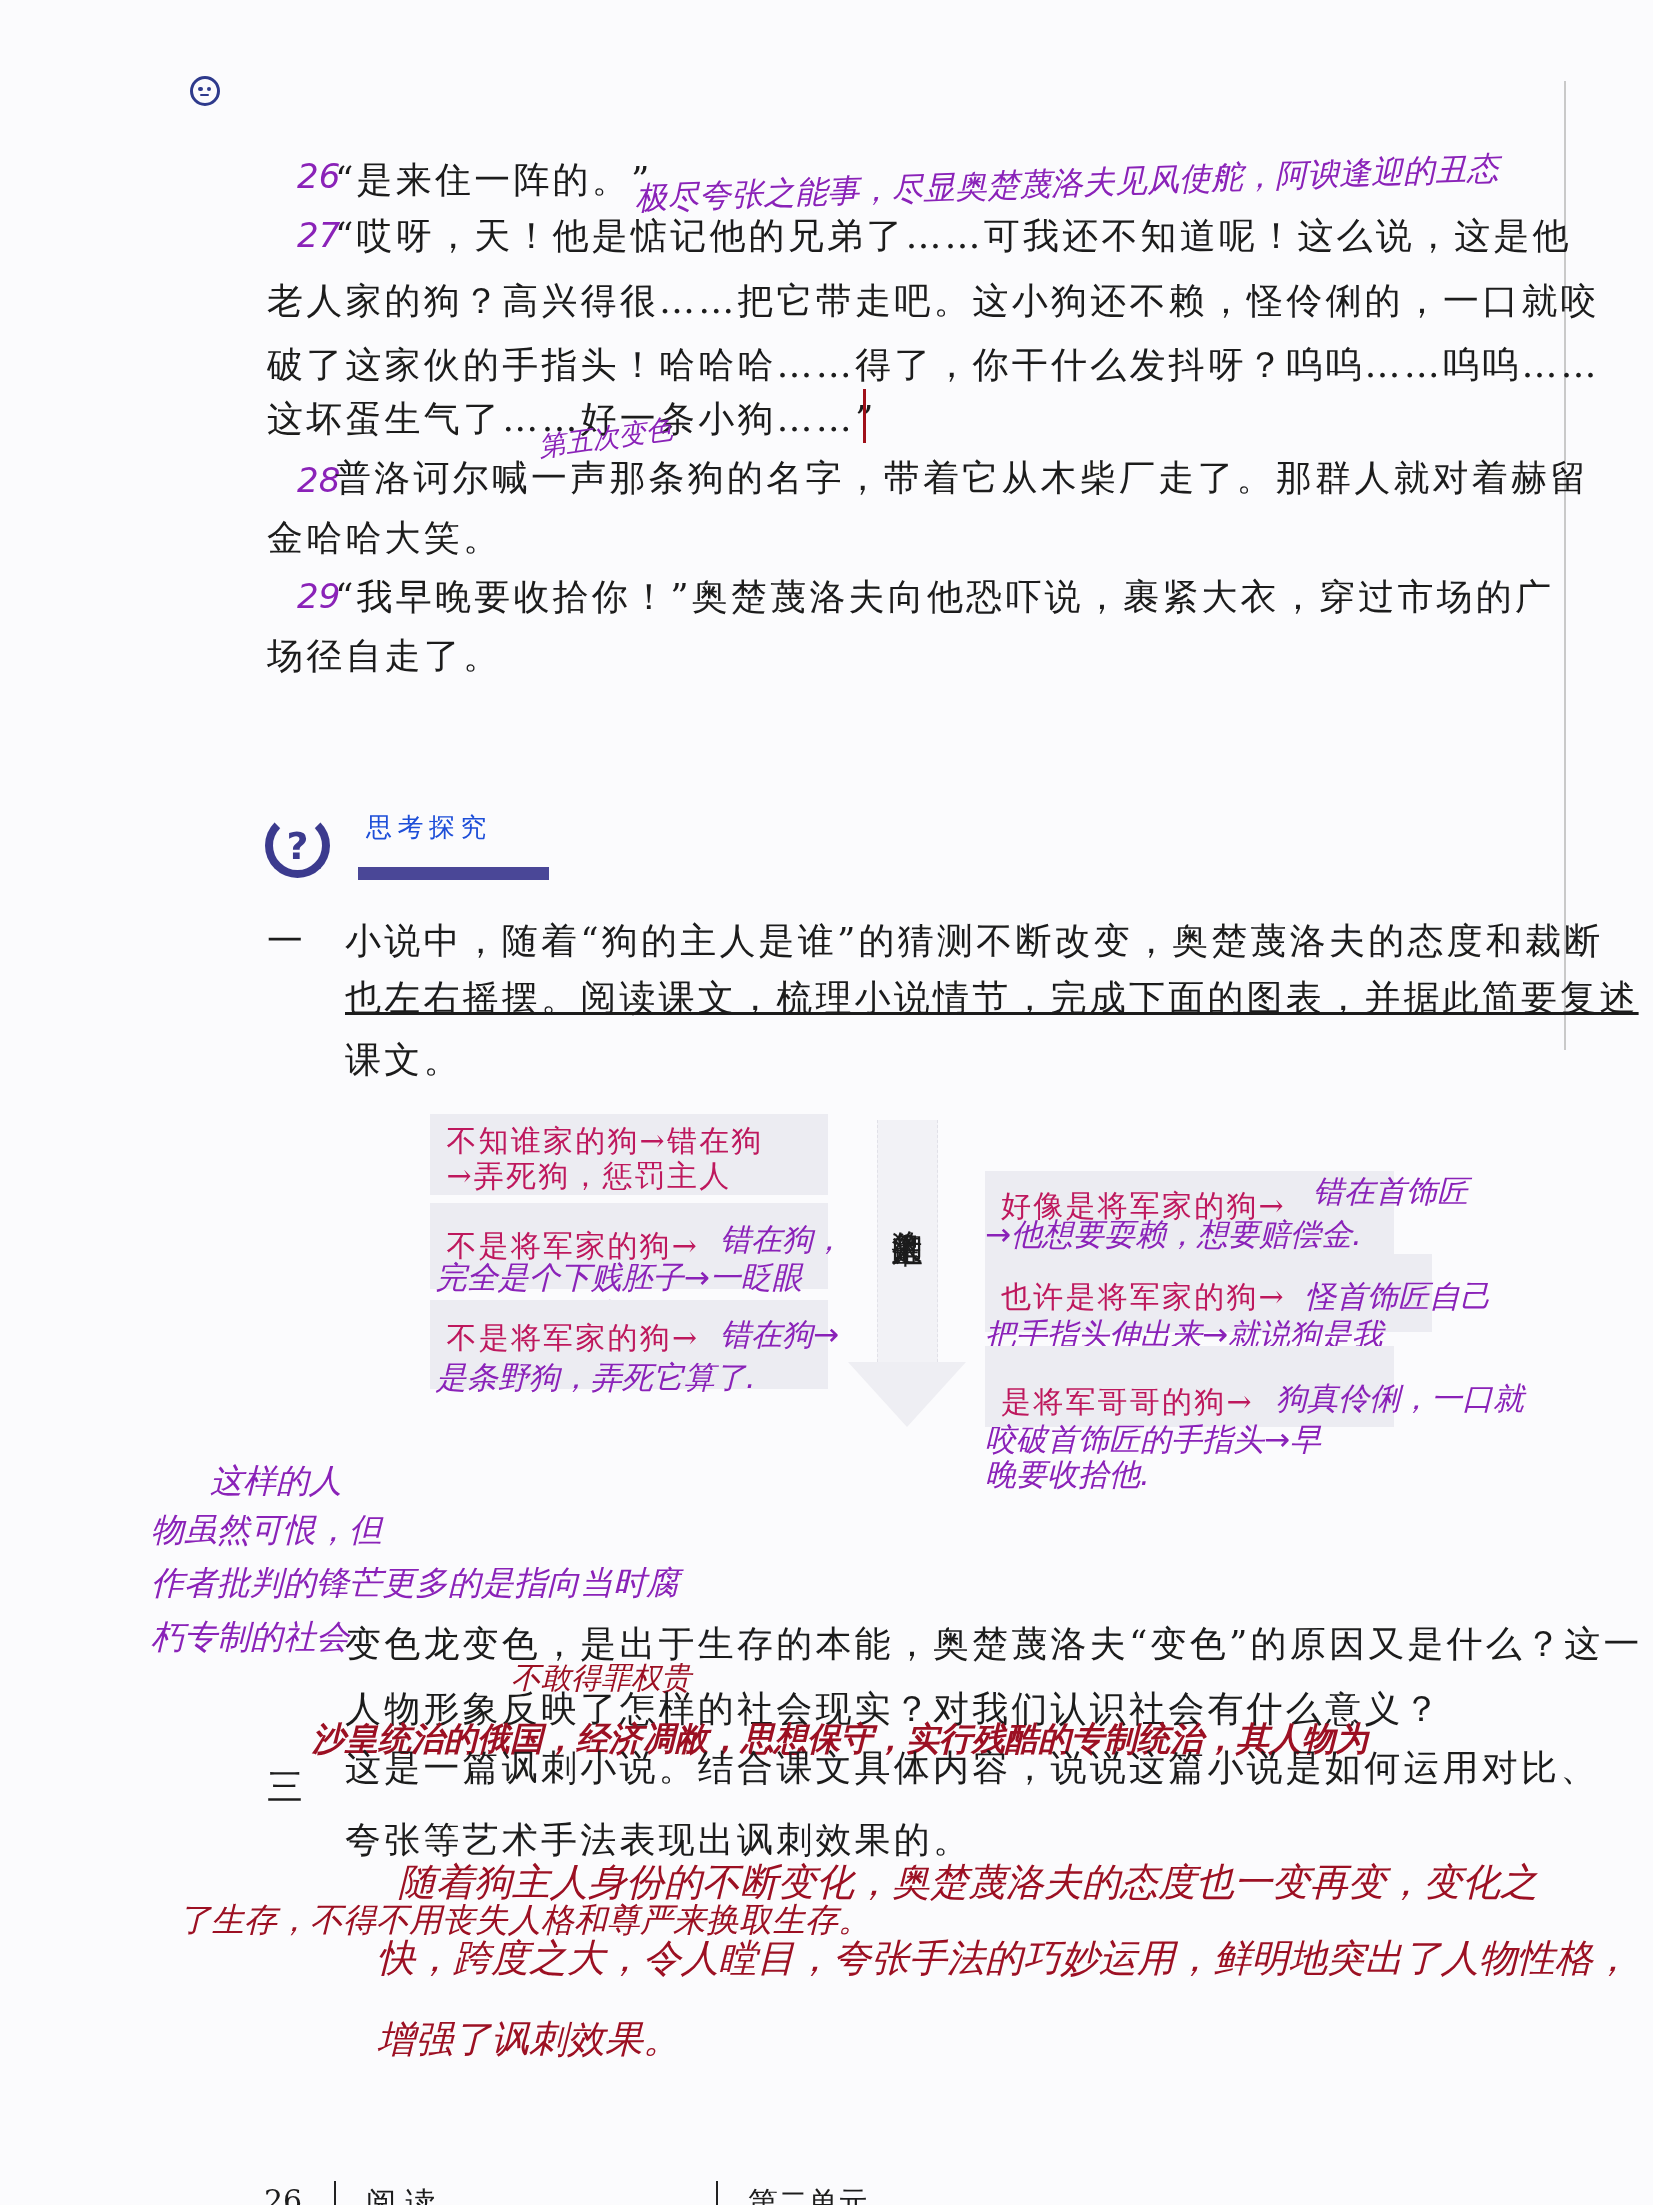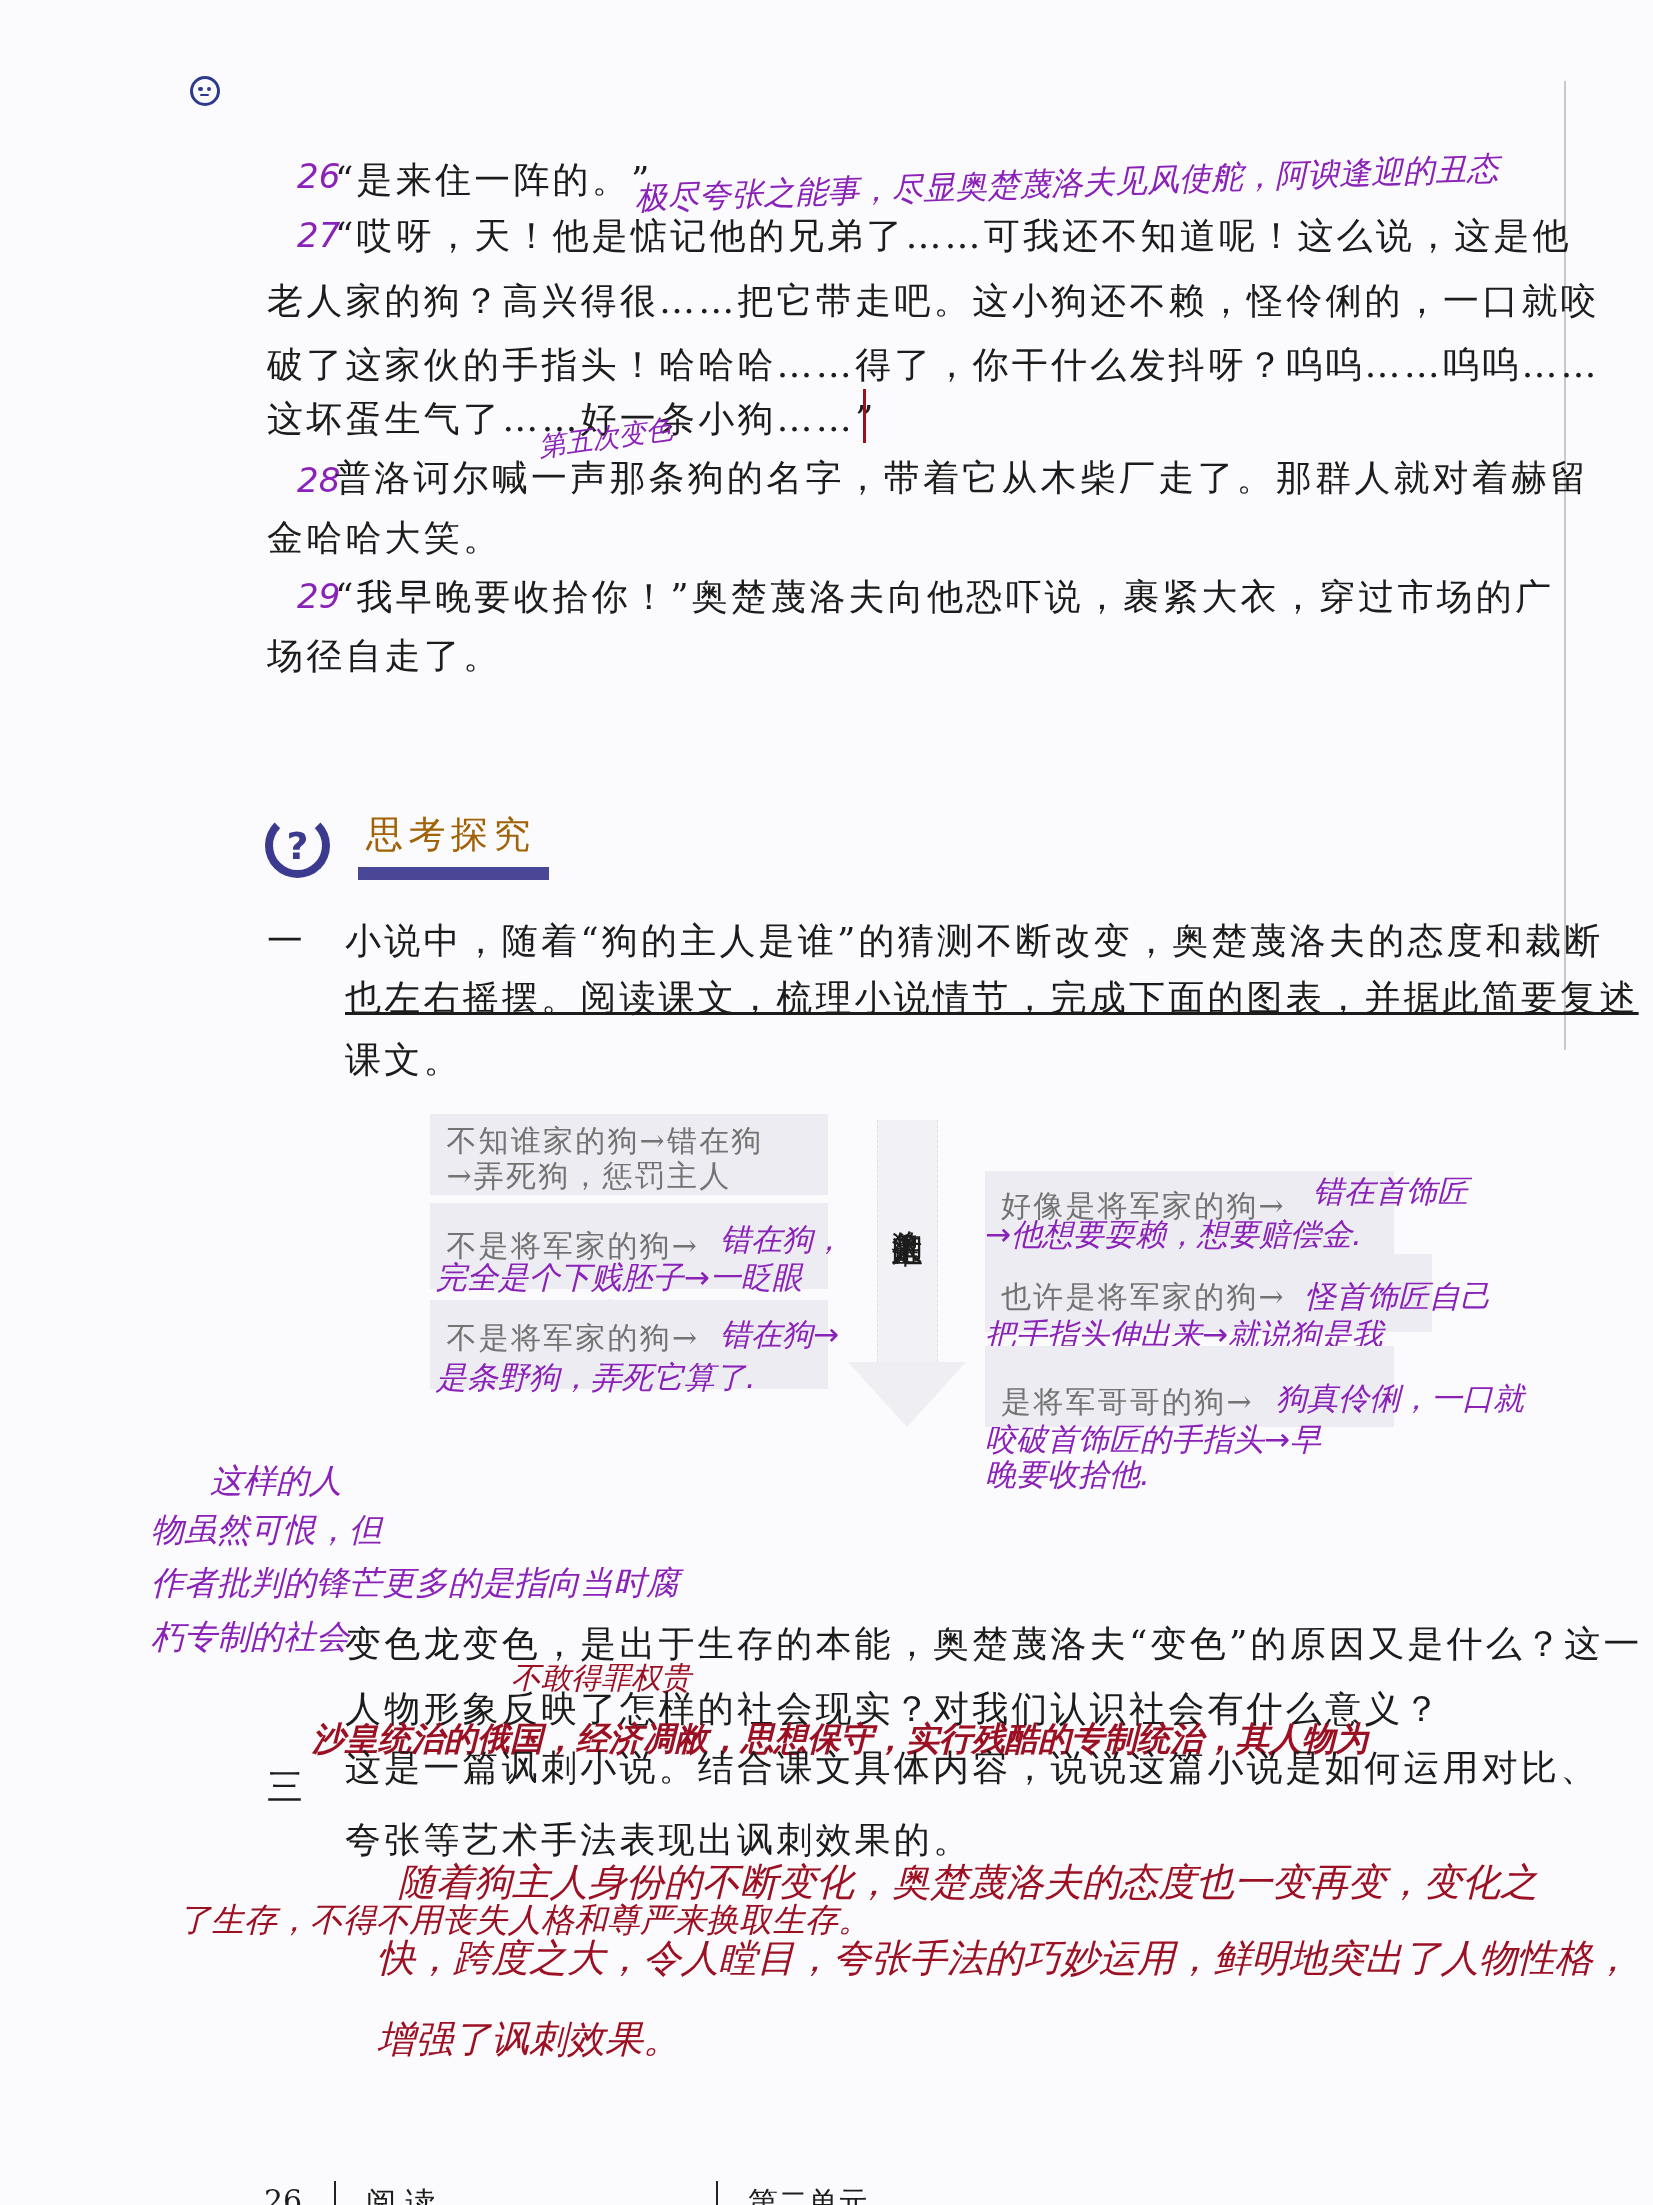--- a/index.html
+++ b/index.html
@@ -17,24 +17,24 @@
     .smiley {
       width: 30px; height: 30px; border-radius: 50%; border: 3.8px solid #2e3a8c; box-sizing: border-box; position: absolute;
     }
     .smiley .eye { position: absolute; width: 4.8px; height: 4.8px; background: #2e3a8c; border-radius: 50%; top: 7.5px; }
     .smiley .mouth { position: absolute; width: 8.6px; height: 2.2px; background: #2e3a8c; left: 7px; top: 15px; border-radius: 1.1px; }
     .qicon {
       width: 65px; height: 65px; border-radius: 50%; border: 8.6px solid #3b3a8e; box-sizing: border-box;
       display: flex; align-items: center; justify-content: center; color: #3b3a8e; font-weight: bold; font-size: 38px;
       font-family: "DejaVu Sans", sans-serif; border-top-color: transparent;
     }
-    .section-title { font-size: 37px; letter-spacing: 5.4px; color: #a16207; }
+    .section-title { font-size: 26px; letter-spacing: 5.4px; color: #1d4ed8; }
     .title-bar { height: 13px; background: #4a4797; }
     .box { background: #ececf2; }
-    .box-text { font-size: 30px; line-height: 32px; letter-spacing: 2.2px; color: #737373; white-space: nowrap; }
+    .box-text { font-size: 30px; line-height: 32px; letter-spacing: 2.2px; color: #be185d; white-space: nowrap; }
     .center-col { background: #f2f2f6; border-left: 1.1px dashed #e1e1e8; border-right: 1.1px dashed #e1e1e8; }
     .center-arrow { width: 0; height: 0; border-left: 59px solid transparent; border-right: 59px solid transparent; border-top: 65px solid #eeeef3; }
     .vtext { font-size: 31px; line-height: 39px; color: #1c1c1c; writing-mode: vertical-rl; letter-spacing: 1.1px; }
     .red-bar { width: 3.2px; background: #a0101a; }
     .footer { font-size: 30px; color: #1c1c1c; white-space: nowrap; }
     .edge-line { width: 2.2px; background: #c9c9c9; }
   </style>
 </head>
 <body>
 

